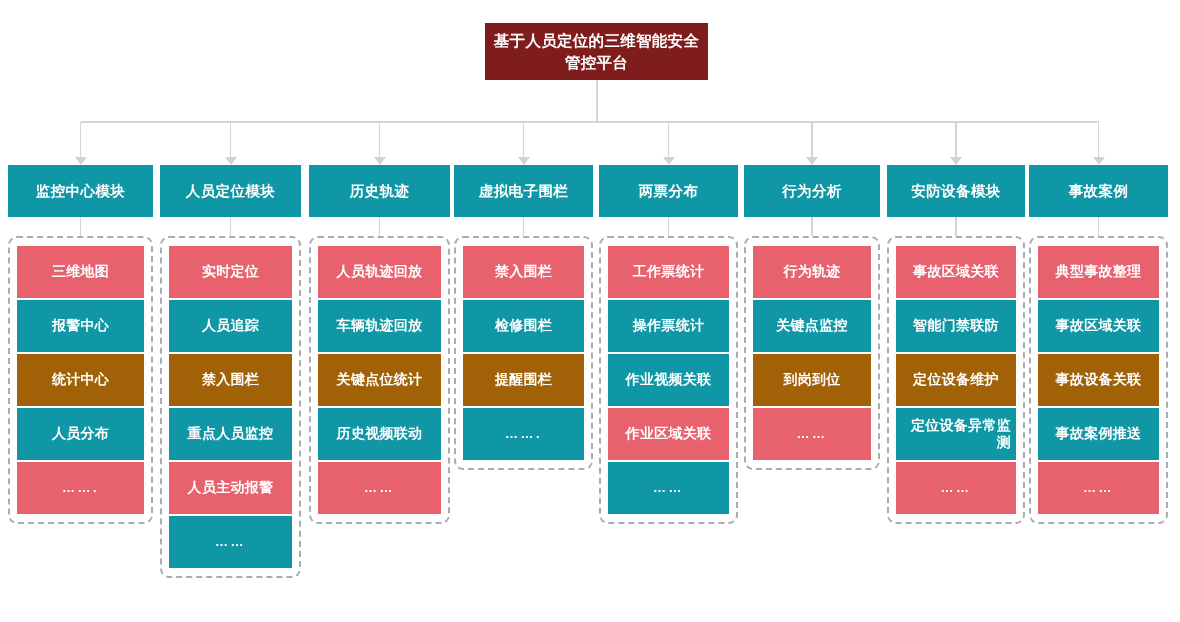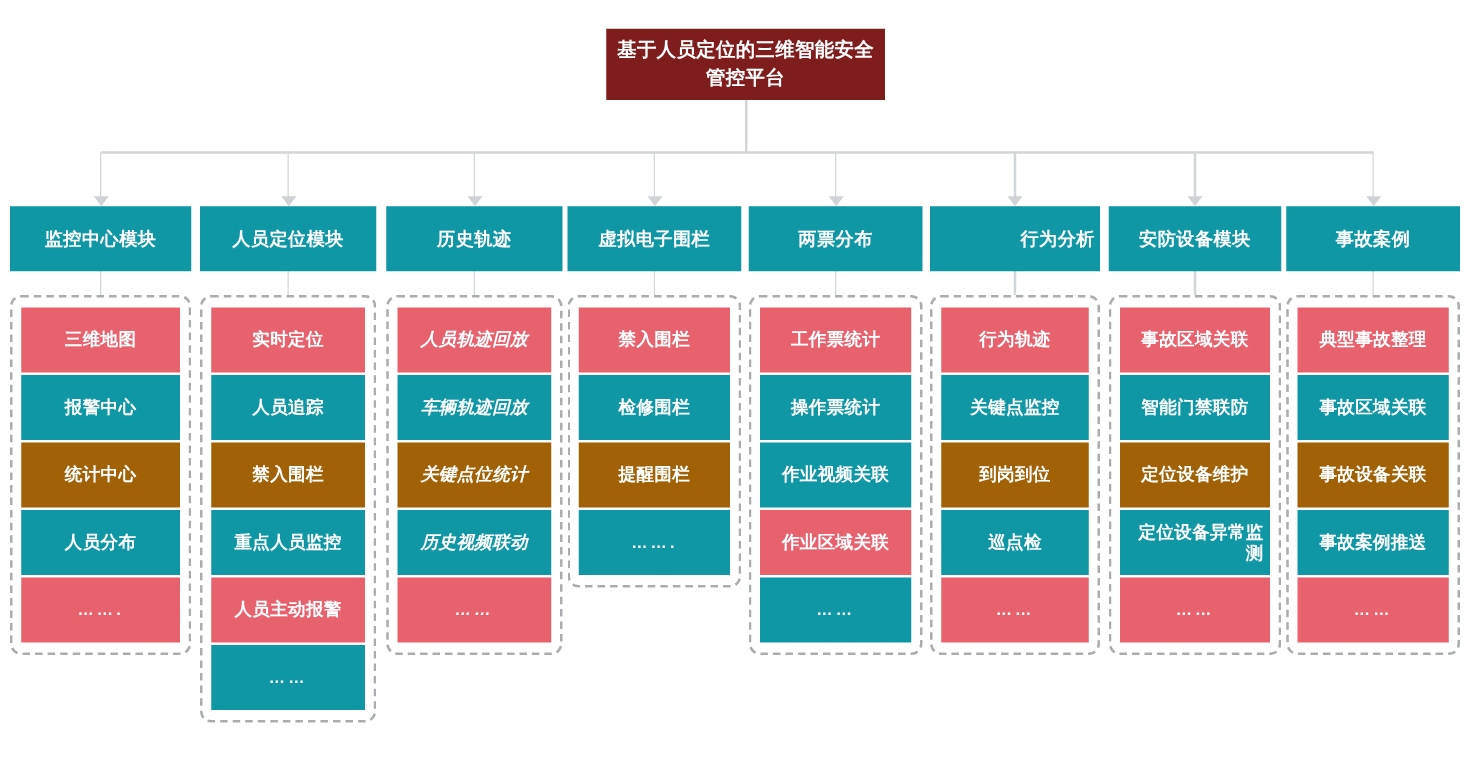--- a/index.html
+++ b/index.html
@@ -155,21 +155,21 @@
             <span>人员主动报警</span>
           </div>
           <div class="item teal dots">
             <span>……</span>
           </div>
         </div>
       </div>
       <div class="mod-head" style="left: 309px; width: 141px;">
         <span>历史轨迹</span>
       </div>
-      <div class="group" style="left: 309px; width: 141px; font-style: italic;">
+      <div class="group" style="left: 309px; width: 141px;">
         <div class="group-inner">
           <div class="item red">
             <span>人员轨迹回放</span>
           </div>
           <div class="item teal">
             <span>车辆轨迹回放</span>
           </div>
           <div class="item orange">
             <span>关键点位统计</span>
           </div>
@@ -215,36 +215,33 @@
             <span>作业视频关联</span>
           </div>
           <div class="item red">
             <span>作业区域关联</span>
           </div>
           <div class="item teal dots">
             <span>……</span>
           </div>
         </div>
       </div>
-      <div class="mod-head" style="left: 744px; width: 136px; justify-content: flex-end;">
+      <div class="mod-head" style="left: 744px; width: 136px;">
         <span>行为分析</span>
       </div>
       <div class="group" style="left: 744px; width: 136px;">
         <div class="group-inner">
           <div class="item red">
             <span>行为轨迹</span>
           </div>
           <div class="item teal">
             <span>关键点监控</span>
           </div>
           <div class="item orange">
             <span>到岗到位</span>
-          </div>
-          <div class="item teal">
-            <span>巡点检</span>
           </div>
           <div class="item red dots">
             <span>……</span>
           </div>
         </div>
       </div>
       <div class="mod-head" style="left: 887px; width: 138px;">
         <span>安防设备模块</span>
       </div>
       <div class="group" style="left: 887px; width: 138px;">

